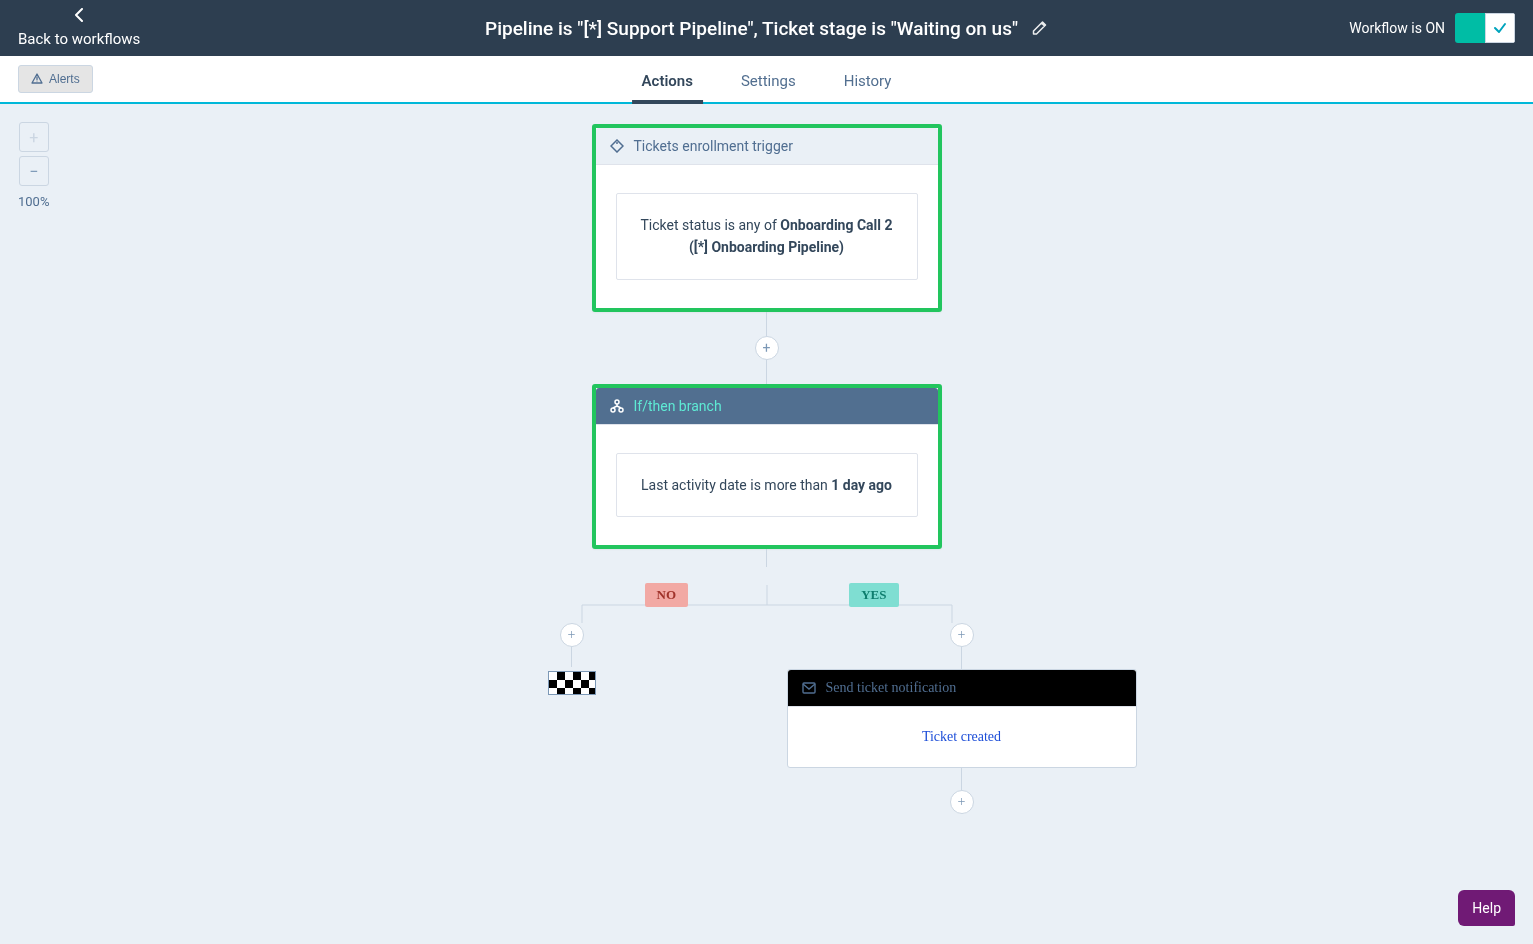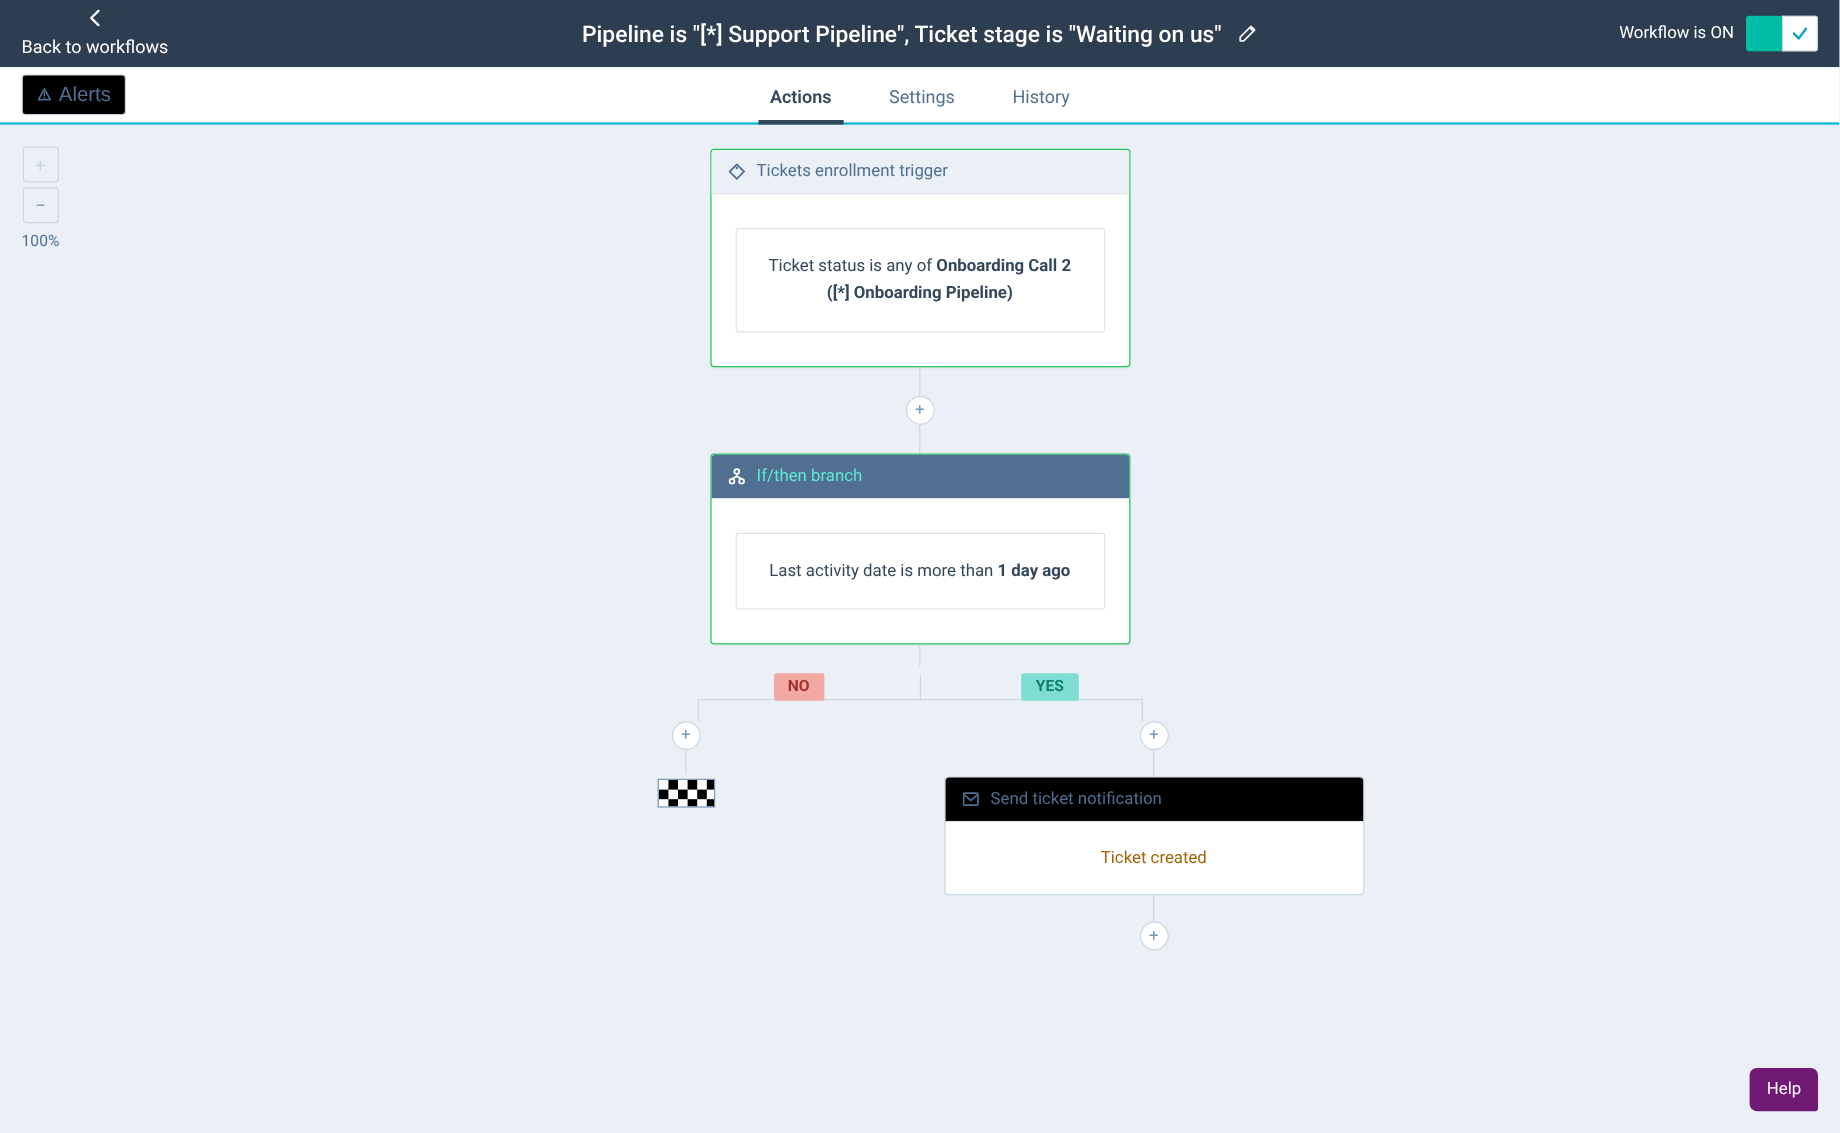--- a/index.html
+++ b/index.html
@@ -73,25 +73,25 @@
   .toolbar {
     background: #fff;
     height: 48px;
     border-bottom: 2px solid #00b8d9;
     display: flex;
     align-items: center;
     padding: 0 18px;
     position: relative;
   }
   .btn {
-    background: #000000;
+    background: #e5e5e5;
     border: 1px solid #cbd6e2;
     border-radius: 3px;
     padding: 6px 12px;
-    font-size: 17px;
+    font-size: 12px;
     color: #506e91;
     display: inline-flex;
     align-items: center;
     gap: 6px;
     cursor: pointer;
   }
   .tabs {
     position: absolute;
     left: 50%;
     transform: translateX(-50%);
@@ -161,21 +161,21 @@
   
   .flow {
     position: absolute;
     top: 20px;
     left: 50%;
     transform: translateX(-50%);
     width: 700px;
   }
   .card {
     background: #fff;
-    border: 1px solid #22c55e;
+    border: 4px solid #22c55e;
     border-radius: 3px;
     width: 350px;
     margin: 0 auto;
     box-shadow: 0 1px 2px rgba(0,0,0,0.04);
   }
   .card-header {
     padding: 10px 14px;
     border-bottom: 1px solid #dfe3eb;
     display: flex;
     align-items: center;
@@ -212,21 +212,21 @@
     display: flex;
     align-items: center;
     justify-content: center;
     font-size: 14px;
     cursor: pointer;
     position: relative;
     z-index: 2;
   }
 
   
-  .branch-wrap { position: relative; width: 100%; margin-top: 8px;}
+  .branch-wrap { position: relative; width: 100%; margin-top: 18px; font-family: Liberation Serif, serif;}
   .branch-svg { display: block; margin: 0 auto;}
   .branch-label {
     position: absolute;
     top: -2px;
     padding: 4px 12px;
     font-size: 13px;
     font-weight: 700;
     border-radius: 2px;
   }
   .branch-no { left: 228px; background: #f2a9a4; color: #a0322a;}
@@ -268,21 +268,21 @@
     align-items: center;
     gap: 10px;
     font-size: 14px;
     color: #506e91;
     border-radius: 3px 3px 0 0;
   }
   .action-body {
     padding: 22px 16px;
     text-align: center;
     font-size: 14px;
-    color: #a16207;
+    color: #1d4ed8;
   }
 
   
   .help-btn {
     position: absolute;
     bottom: 18px;
     right: 18px;
     background: #701a75;
     color: #fff;
     border-radius: 6px 6px 2px 6px;

